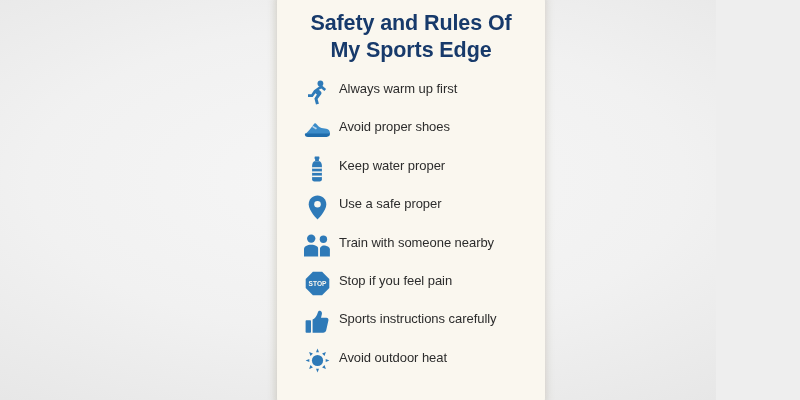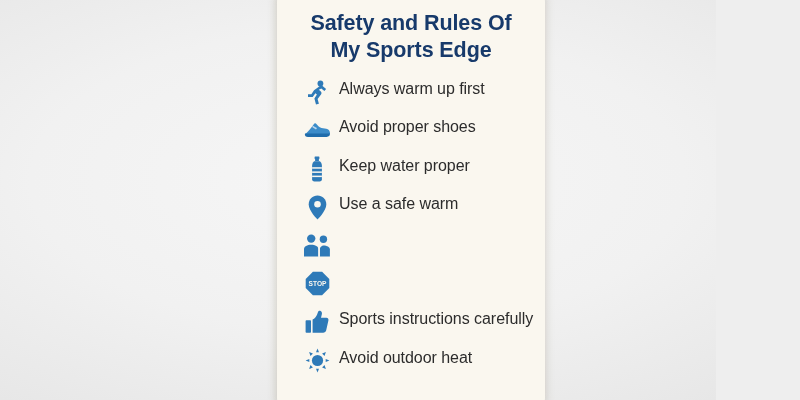--- a/index.html
+++ b/index.html
@@ -67,21 +67,21 @@
     width: 34px;
     height: 26px;
     display: flex;
     align-items: center;
     justify-content: center;
     margin-top: 1px;
   }
   .rule-icon svg { display: block; }
   .rule-text {
     color: #2c2c2c;
-    font-size: 16px;
+    font-size: 13px;
     line-height: 18.6px;
     padding-left: 5px;
     padding-top: 2px;
     letter-spacing: -0.05px;
   }
 </style>
 </head>
 <body>
 
 <div id="stage">
@@ -128,42 +128,44 @@
         <span class="rule-text">Keep water proper</span>
       </div>
 
       <div class="rule-row">
         <span class="rule-icon">
           <svg width="19" height="25" viewBox="0 0 19 25">
             <path d="M9.5 0.6 C4.6 0.6 0.7 4.5 0.7 9.4 C0.7 15.9 9.5 24.4 9.5 24.4 C9.5 24.4 18.3 15.9 18.3 9.4 C18.3 4.5 14.4 0.6 9.5 0.6 Z" fill="#2e7ab8"></path>
             <circle cx="9.5" cy="9.2" r="3.3" fill="#faf7ef"></circle>
           </svg>
         </span>
-        <span class="rule-text">Use a safe warm</span>
+        <span class="rule-text">Use a safe proper</span>
       </div>
 
       <div class="rule-row">
         <span class="rule-icon">
           <svg width="28" height="23" viewBox="0 0 28 23">
             <circle cx="8.2" cy="4.6" r="4.2" fill="#2e7ab8"></circle>
             <circle cx="20.4" cy="5.2" r="3.7" fill="#2e7ab8"></circle>
             <path d="M1.0 22.4 L1.0 15.2 C1.0 12.5 4.2 10.8 8.2 10.8 C12.2 10.8 15.4 12.5 15.4 15.2 L15.4 22.4 Z" fill="#2e7ab8"></path>
             <path d="M16.7 22.4 L16.7 15.6 C16.7 13.2 19.3 11.6 20.4 11.6 C24.0 11.6 26.9 13.2 26.9 15.6 L26.9 22.4 Z" fill="#2e7ab8"></path>
             <rect x="15.3" y="10.6" width="1.6" height="12.2" fill="#faf7ef"></rect>
           </svg>
         </span>
+        <span class="rule-text">Train with someone nearby</span>
       </div>
 
       <div class="rule-row">
         <span class="rule-icon">
           <svg width="25" height="25" viewBox="0 0 25 25">
             <path d="M7.9 0.7 L17.1 0.7 L24.3 7.9 L24.3 17.1 L17.1 24.3 L7.9 24.3 L0.7 17.1 L0.7 7.9 Z" fill="#2e7ab8"></path>
             <text x="12.5" y="15.4" text-anchor="middle" font-family="Liberation Sans, sans-serif" font-size="6.6" font-weight="bold" fill="#faf7ef">STOP</text>
           </svg>
         </span>
+        <span class="rule-text">Stop if you feel pain</span>
       </div>
 
       <div class="rule-row">
         <span class="rule-icon">
           <svg width="24" height="24" viewBox="0 0 24 24">
             <rect x="0.6" y="10.2" width="5.4" height="12.6" rx="0.8" fill="#2e7ab8"></rect>
             <path d="M7.6 22.8 L7.6 9.6 C9.6 8.6 11.3 6.7 12.1 4.5 L13.0 2.0 C13.4 0.9 14.6 0.5 15.6 1.0 C16.7 1.6 17.2 2.9 16.9 4.1 L16.0 7.8 L21.4 7.8 C22.8 7.8 23.8 9.1 23.4 10.5 L21.2 20.3 C20.9 21.8 19.6 22.8 18.1 22.8 Z" fill="#2e7ab8"></path>
           </svg>
         </span>
         <span class="rule-text">Sports instructions carefully</span>

